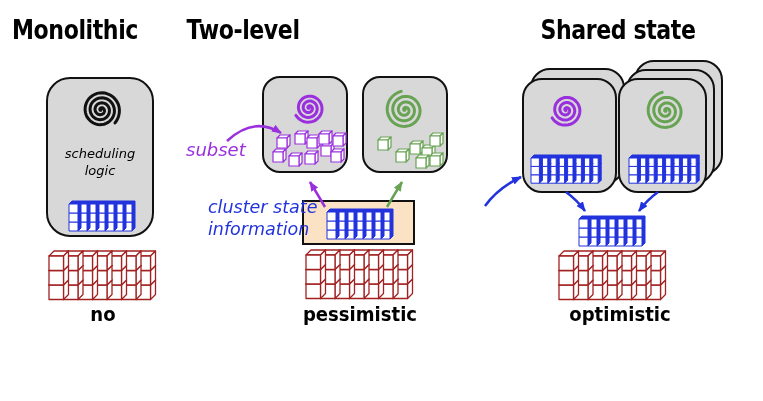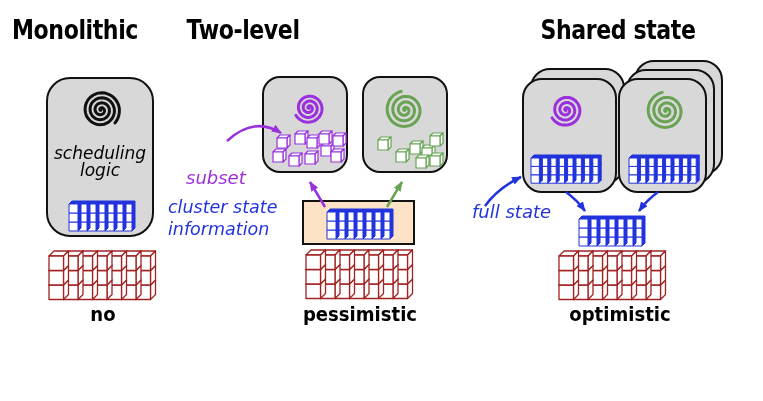--- a/index.html
+++ b/index.html
@@ -8,26 +8,26 @@
   .abs{position:absolute;}
   .panel-title{position:absolute;top:15px;font-weight:bold;font-size:26px;color:#000;
                text-align:center;white-space:nowrap;transform:scaleX(.85);transform-origin:center;
                letter-spacing:-.5px;}
   .caption{position:absolute;font-weight:bold;font-size:19px;line-height:25px;color:#000;
            text-align:center;white-space:pre-line;transform:scaleX(.95);transform-origin:center;}
   .rbox{position:absolute;background:var(--c-box_gray);border:2.6px solid var(--c-black);
         box-sizing:border-box;}
   .obox{position:absolute;background:var(--c-orange_fill);border:2.6px solid var(--c-black);
         box-sizing:border-box;}
-  .boxlabel{position:absolute;left:0;width:100%;font-style:italic;font-size:17px;line-height:17px;
+  .boxlabel{position:absolute;left:0;width:100%;font-style:italic;font-size:13px;line-height:17px;
             color:#000;text-align:center;white-space:pre-line;}
   .note{position:absolute;font-style:italic;font-size:17.5px;line-height:22px;white-space:pre-line;}
-  .note.blue{color:var(--c-blue);}
+  .note.blue{color:var(--c-blue);margin-left:40px;}
   .note.red{color:var(--c-dark_red);}
-  .note.purple{color:var(--c-purple);font-size:18px;margin-top:28px;}
+  .note.purple{color:var(--c-purple);font-size:18px;}
   svg.abs{position:absolute;overflow:visible;}
   .overlay{position:absolute;left:0;top:0;pointer-events:none;}
 </style>
 </head>
 <body>
 
 <div class="canvas">
 
   <div class="panel-title" style="left:0px;width:150px">Monolithic</div>
   <div class="panel-title" style="left:168px;width:150px">Two-level</div>
@@ -665,21 +665,20 @@
       <path d="M15.5,6.0 L20.5,1.0 L20.5,15.5 L15.5,20.5 Z" fill="#ffffff" stroke="#a22222" stroke-width="1.3" stroke-linejoin="round"></path>
       <rect x="1.0" y="6.0" width="14.5" height="14.5" fill="#ffffff" stroke="#a22222" stroke-width="1.3" stroke-linejoin="round"></rect>
     </svg>
   <div class="caption" style="left:535px;top:302px;width:170px">optimistic
 concurrency
 (transactions)</div>
 
   <div class="note purple" style="left:186px;top:139px">subset</div>
   <div class="note blue" style="left:168px;top:196px">cluster state
 information</div>
-  <div class="note blue" style="left:472px;top:201px;font-size:18px">full state</div>
 
   <svg class="overlay" width="763" height="401" viewBox="0 0 763 401">
     <defs>
       <marker id="ah-purple" markerWidth="11" markerHeight="9" refX="9" refY="4" orient="auto" markerUnits="userSpaceOnUse">
         <path d="M0,0 L10,4 L0,8 Z" fill="#9a30dd"></path>
       </marker>
       <marker id="ah-green" markerWidth="11" markerHeight="9" refX="9" refY="4" orient="auto" markerUnits="userSpaceOnUse">
         <path d="M0,0 L10,4 L0,8 Z" fill="#67a352"></path>
       </marker>
       <marker id="ah-blue" markerWidth="11" markerHeight="9" refX="9" refY="4" orient="auto" markerUnits="userSpaceOnUse">

